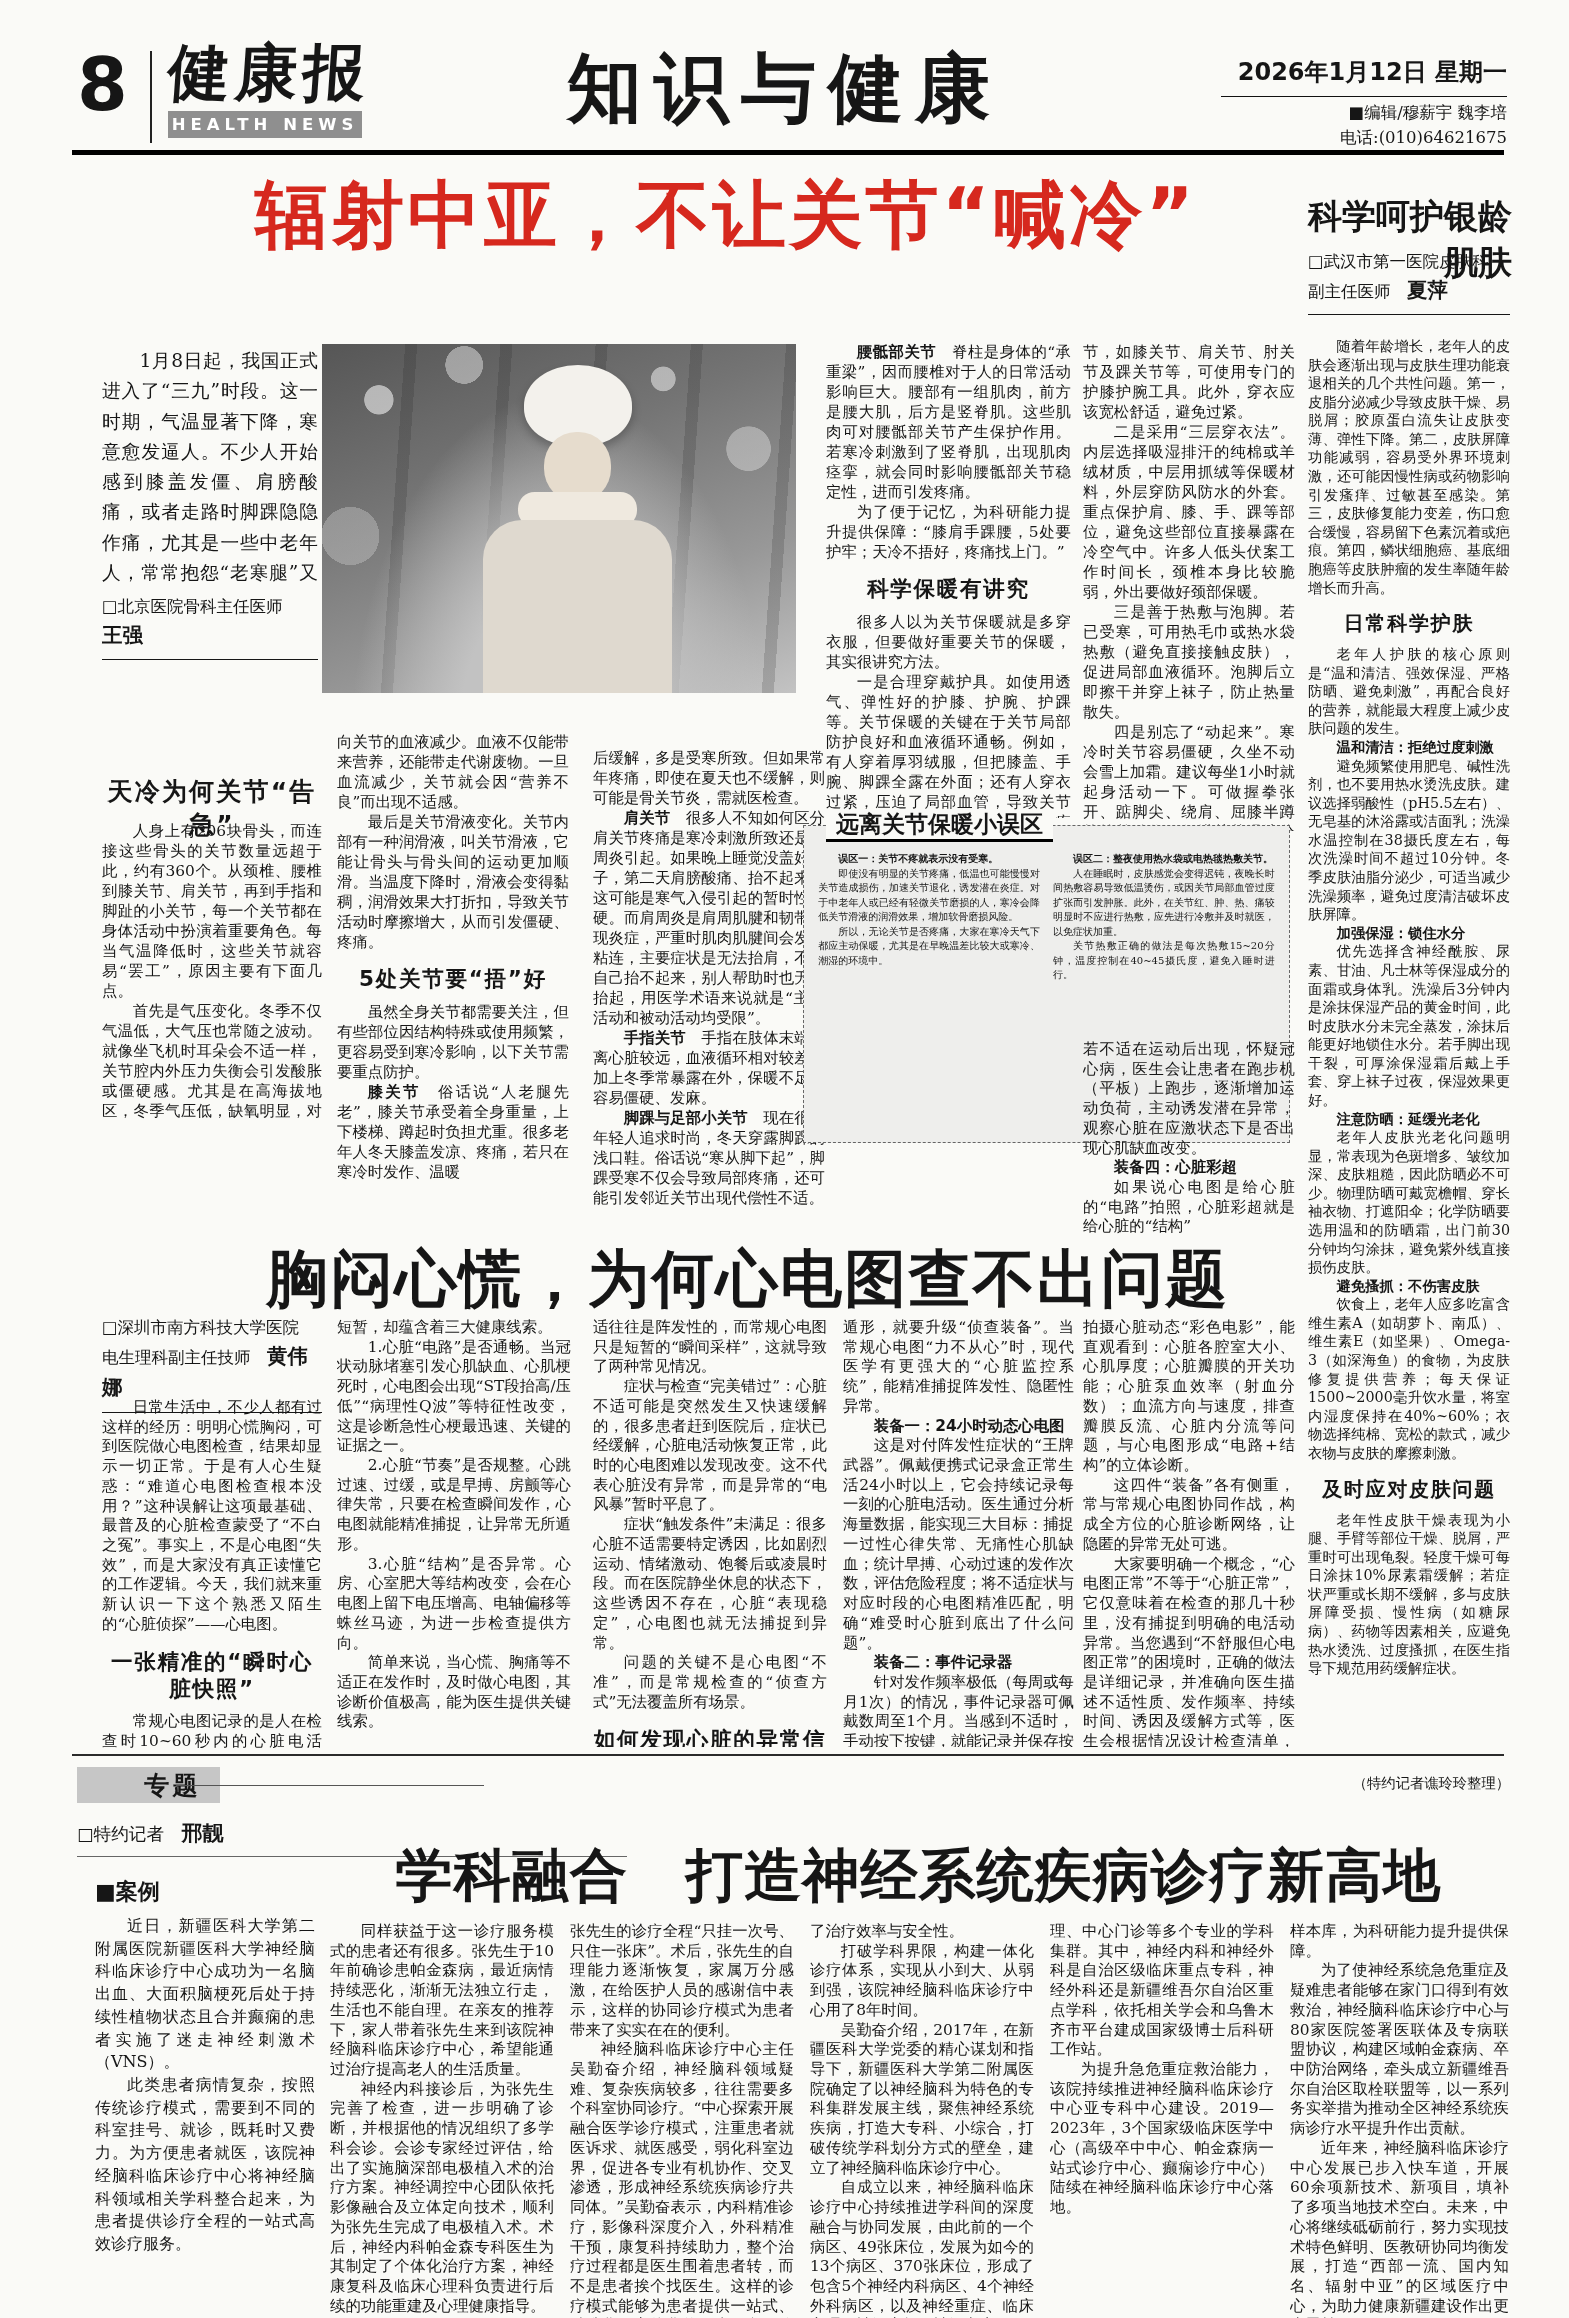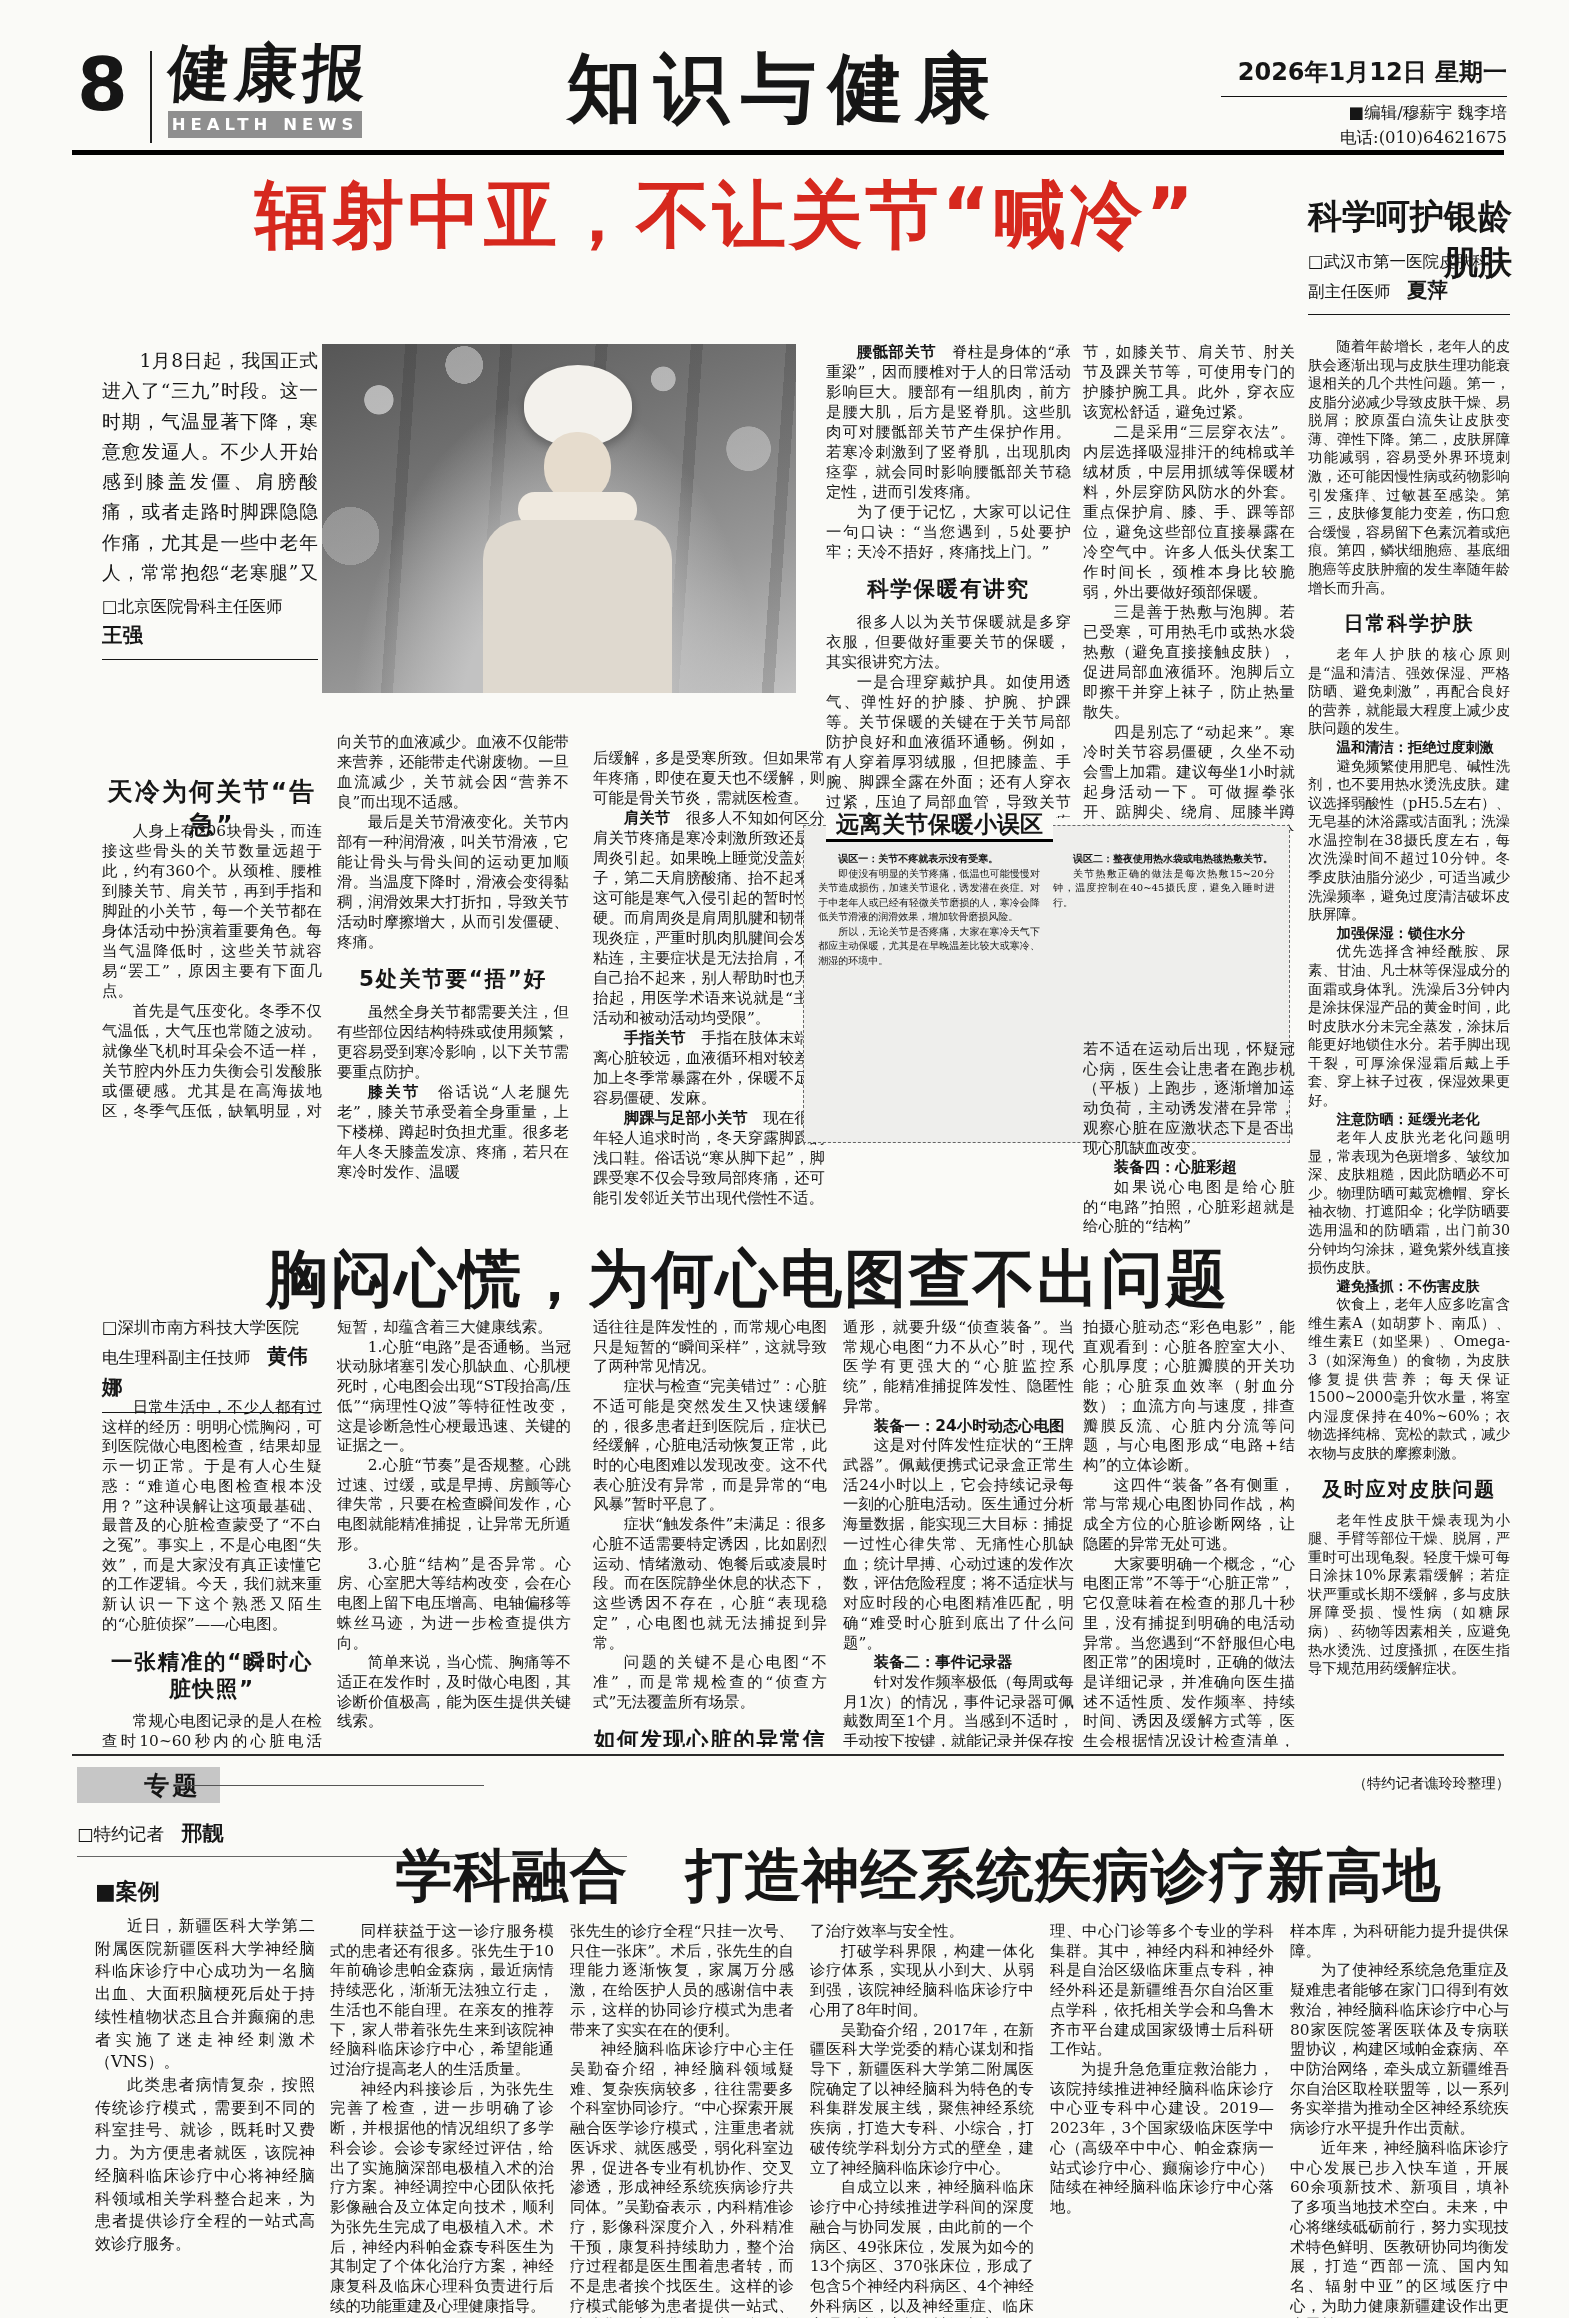--- a/index.html
+++ b/index.html
@@ -136,41 +136,42 @@
       <p><b class="plead">膝关节</b>　俗话说“人老腿先老”，膝关节承受着全身重量，上下楼梯、蹲起时负担尤重。很多老年人冬天膝盖发凉、疼痛，若只在寒冷时发作、温暖</p>
     </div>
   <div class="abs col c-lead" style="left:593px;top:748px;width:232px;height:516px;">
       <p class="ni">后缓解，多是受寒所致。但如果常年疼痛，即使在夏天也不缓解，则可能是骨关节炎，需就医检查。</p>
       <p><b class="plead">肩关节</b>　很多人不知如何区分肩关节疼痛是寒冷刺激所致还是肩周炎引起。如果晚上睡觉没盖好被子，第二天肩膀酸痛、抬不起来，这可能是寒气入侵引起的暂时性僵硬。而肩周炎是肩周肌腱和韧带出现炎症，严重时肌肉肌腱间会发生粘连，主要症状是无法抬肩，不仅自己抬不起来，别人帮助时也无法抬起，用医学术语来说就是“主动活动和被动活动均受限”。</p>
       <p><b class="plead">手指关节</b>　手指在肢体末端，离心脏较远，血液循环相对较差，加上冬季常暴露在外，保暖不足，容易僵硬、发麻。</p>
       <p><b class="plead">脚踝与足部小关节</b>　现在很多年轻人追求时尚，冬天穿露脚踝的浅口鞋。俗话说“寒从脚下起”，脚踝受寒不仅会导致局部疼痛，还可能引发邻近关节出现代偿性不适。</p>
     </div>
   <div class="abs col c-lead" style="left:826px;top:342px;width:245px;height:476px;">
       <p><b class="plead">腰骶部关节</b>　脊柱是身体的“承重梁”，因而腰椎对于人的日常活动影响巨大。腰部有一组肌肉，前方是腰大肌，后方是竖脊肌。这些肌肉可对腰骶部关节产生保护作用。若寒冷刺激到了竖脊肌，出现肌肉痉挛，就会同时影响腰骶部关节稳定性，进而引发疼痛。</p>
-      <p>为了便于记忆，大家可以记住一句口诀：“当您遇到，5处要护牢；天冷不捂好，疼痛找上门。”</p>
+      <p>为了便于记忆，为科研能力提升提供保障：“膝肩手踝腰，5处要护牢；天冷不捂好，疼痛找上门。”</p>
       <p class="sub">科学保暖有讲究</p>
       <p>很多人以为关节保暖就是多穿衣服，但要做好重要关节的保暖，其实很讲究方法。</p>
       <p>一是合理穿戴护具。如使用透气、弹性好的护膝、护腕、护踝等。关节保暖的关键在于关节局部防护良好和血液循环通畅。例如，有人穿着厚羽绒服，但把膝盖、手腕、脚踝全露在外面；还有人穿衣过紧，压迫了局部血管，导致关节部位血流不通畅，引发僵硬和疼痛。正确做法是保护好大关</p>
     </div>
   <div class="abs col c-lead" style="left:1083px;top:342px;width:212px;height:489px;">
       <p class="ni">节，如膝关节、肩关节、肘关节及踝关节等，可使用专门的护膝护腕工具。此外，穿衣应该宽松舒适，避免过紧。</p>
       <p>二是采用“三层穿衣法”。内层选择吸湿排汗的纯棉或羊绒材质，中层用抓绒等保暖材料，外层穿防风防水的外套。重点保护肩、膝、手、踝等部位，避免这些部位直接暴露在冷空气中。许多人低头伏案工作时间长，颈椎本身比较脆弱，外出要做好颈部保暖。</p>
       <p>三是善于热敷与泡脚。若已受寒，可用热毛巾或热水袋热敷（避免直接接触皮肤），促进局部血液循环。泡脚后立即擦干并穿上袜子，防止热量散失。</p>
       <p>四是别忘了“动起来”。寒冷时关节容易僵硬，久坐不动会雪上加霜。建议每坐1小时就起身活动一下。可做握拳张开、踮脚尖、绕肩、屈膝半蹲等简单动作，促进关节滑液分泌和血液流动。</p>
     </div>
 
   <div class="abs tips" style="left:803px;top:825px;width:487px;height:318px;box-sizing:border-box;">
     <div class="tips-title">远离关节保暖小误区</div>
     <div class="col">
         <p class="mq">误区一：关节不疼就表示没有受寒。</p>
         <p>即使没有明显的关节疼痛，低温也可能慢慢对关节造成损伤，加速关节退化，诱发潜在炎症。对于中老年人或已经有轻微关节磨损的人，寒冷会降低关节滑液的润滑效果，增加软骨磨损风险。</p>
         <p>所以，无论关节是否疼痛，大家在寒冷天气下都应主动保暖，尤其是在早晚温差比较大或寒冷、潮湿的环境中。</p>
       </div>
     <div class="col">
         <p class="mq">误区二：整夜使用热水袋或电热毯热敷关节。</p>
+        <p>人在睡眠时，皮肤感觉会变得迟钝，夜晚长时间热敷容易导致低温烫伤，或因关节局部血管过度扩张而引发肿胀。此外，在关节红、肿、热、痛较明显时不应进行热敷，应先进行冷敷并及时就医，以免症状加重。</p>
         <p>关节热敷正确的做法是每次热敷15~20分钟，温度控制在40~45摄氏度，避免入睡时进行。</p>
       </div>
   </div>
 
   <div class="abs col c-ecg" style="left:1083px;top:1040px;width:212px;height:205px;">
       <p class="ni">若不适在运动后出现，怀疑冠心病，医生会让患者在跑步机（平板）上跑步，逐渐增加运动负荷，主动诱发潜在异常，观察心脏在应激状态下是否出现心肌缺血改变。</p>
       <p class="bold">装备四：心脏彩超</p>
       <p>如果说心电图是给心脏的“电路”拍照，心脏彩超就是给心脏的“结构”</p>
     </div>
 

